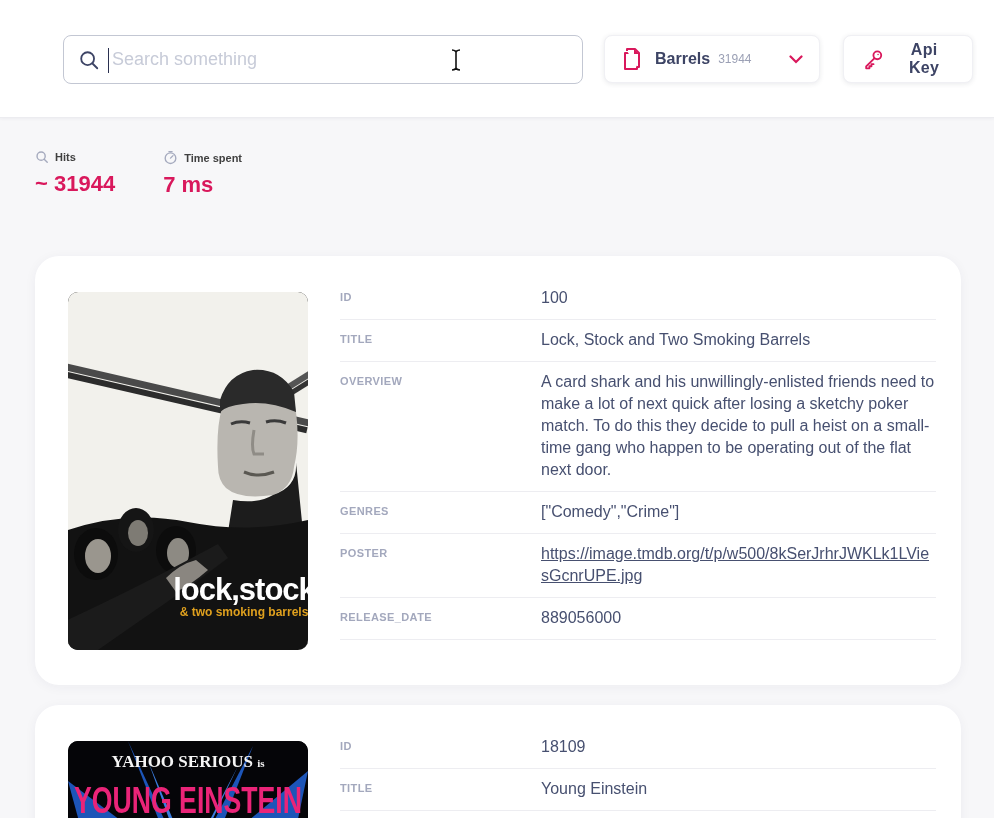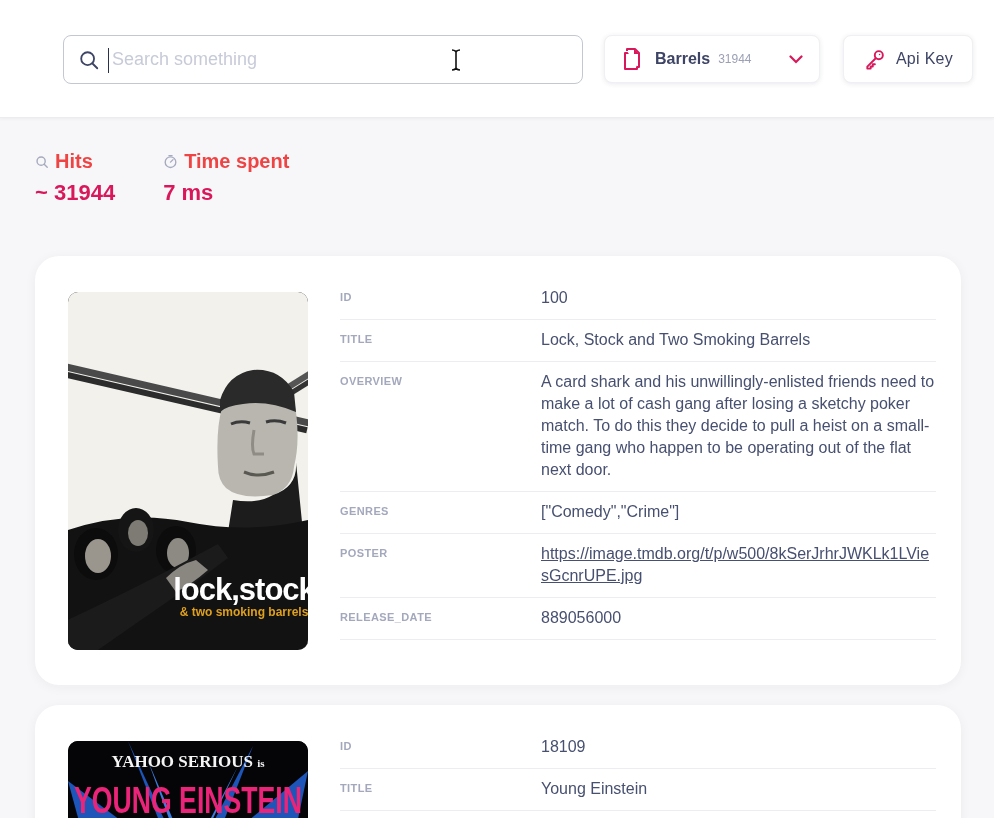--- a/index.html
+++ b/index.html
@@ -32,27 +32,27 @@
     position:absolute; top:35px; height:48px; background:#fff;
     border:1px solid #f0f0f4; border-radius:8px;
     box-shadow:0 1px 5px rgba(40,45,70,.10);
     display:flex; align-items:center; cursor:pointer;
   }
   .index-btn { left:604px; width:216px; padding:0 16px; }
   .index-name { font-size:16px; font-weight:bold; color:#3d4465; margin-left:12px; }
   .index-count { font-size:12px; color:#9ba0b5; margin-left:8px; }
   .index-chevron { margin-left:auto; }
   .apikey-btn { left:843px; width:130px; padding:0 18px; justify-content:center; }
-  .apikey-label { font-size:16px; font-weight:normal; color:#3d4465; margin-left:10px; letter-spacing:.3px; }
+  .apikey-label { font-size:16px; font-weight:bold; color:#3d4465; margin-left:10px; letter-spacing:.3px;text-align:center; }
   
   .ibeam { position:absolute; left:449px; top:48px; z-index:50; }
   
   .stats { position:absolute; left:35px; top:150px; display:flex; gap:48px; }
   .stat-label { display:flex; align-items:center; gap:6px;
-    font-size:20px; font-weight:bold; color:#ef4444; }
+    font-size:11px; font-weight:bold; color:#404040; }
   .stat-value { margin-top:7px; font-size:22px; font-weight:bold; color:#d9185c; }
   
   .card {
     position:absolute; left:35px; width:926px; background:#fff;
     border-radius:24px; box-shadow:0 2px 12px rgba(40,45,70,.05);
   }
   .card1 { top:256px; height:429px; }
   .card2 { top:705px; height:430px; }
   .poster {
     position:absolute; left:33px; top:36px; width:240px;
@@ -184,21 +184,21 @@
       <div class="frow">
         <span class="flabel">ID</span>
         <span class="fvalue">100</span>
       </div>
       <div class="frow">
         <span class="flabel">TITLE</span>
         <span class="fvalue">Lock, Stock and Two Smoking Barrels</span>
       </div>
       <div class="frow">
         <span class="flabel">OVERVIEW</span>
-        <span class="fvalue">A card shark and his unwillingly-enlisted friends need to make a lot of cash gang after losing a sketchy poker match. To do this they decide to pull a heist on a small-time gang who happen to be operating out of the flat next door.</span>
+        <span class="fvalue">A card shark and his unwillingly-enlisted friends need to make a lot of next quick after losing a sketchy poker match. To do this they decide to pull a heist on a small-time gang who happen to be operating out of the flat next door.</span>
       </div>
       <div class="frow">
         <span class="flabel">GENRES</span>
         <span class="fvalue">["Comedy","Crime"]</span>
       </div>
       <div class="frow">
         <span class="flabel">POSTER</span>
         <span class="fvalue"><a href="#">https://image.tmdb.org/t/p/w500/8kSerJrhrJWKLk1LViesGcnrUPE.jpg</a></span>
       </div>
       <div class="frow">

